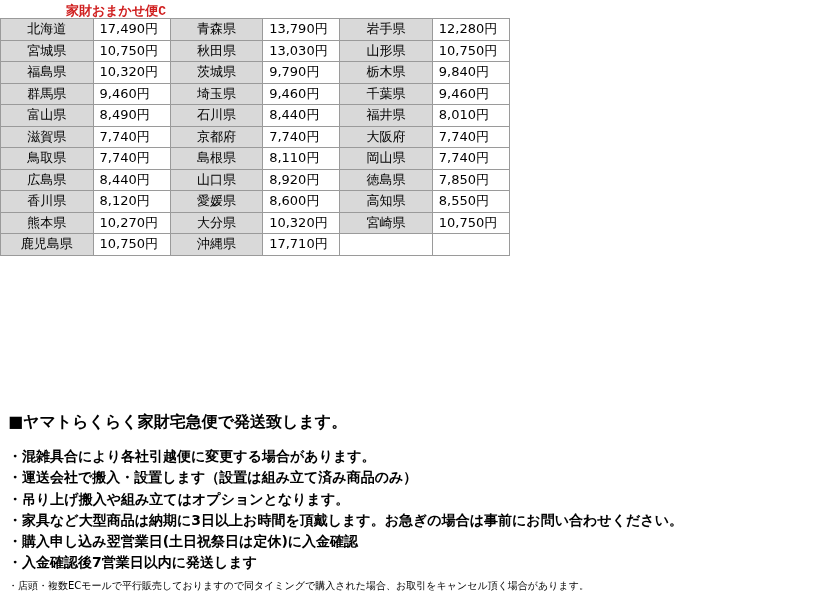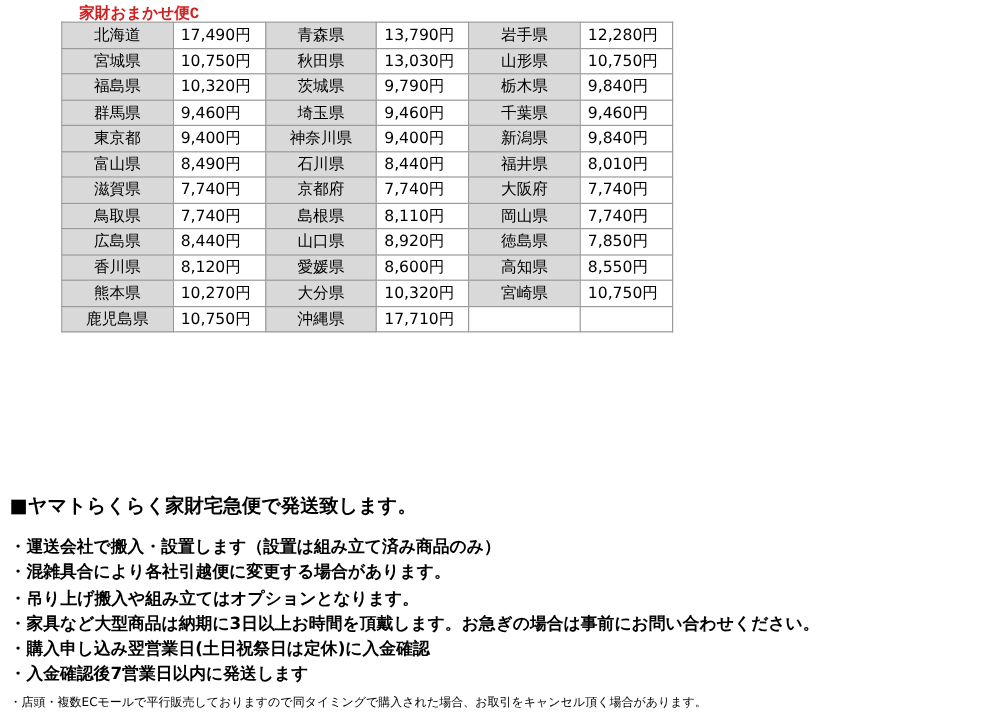--- a/index.html
+++ b/index.html
@@ -22,23 +22,22 @@
     top: 2px;
     font-size: 13px;
     color: #d02020;
     font-weight: 700;
     letter-spacing: 0px;
     white-space: nowrap;
     font-family: Liberation Mono, monospace;
   }
   #fee-table-wrap {
     position: absolute;
-    left: 10px;
+    left: 0;
     top: 18px;
-    padding-left: 41px;
   }
   table.fee-table {
     border-collapse: collapse;
     table-layout: fixed;
     width: 510px;
     background: #ffffff;
   }
   table.fee-table td {
     border: 1px solid #9a9a9a;
     height: 21.5px;
@@ -123,28 +122,20 @@
         </tr>
         <tr>
           <td class="pref">群馬県</td>
           <td class="price">9,460円</td>
           <td class="pref">埼玉県</td>
           <td class="price">9,460円</td>
           <td class="pref">千葉県</td>
           <td class="price">9,460円</td>
         </tr>
         <tr>
-          <td class="pref">東京都</td>
-          <td class="price">9,400円</td>
-          <td class="pref">神奈川県</td>
-          <td class="price">9,400円</td>
-          <td class="pref">新潟県</td>
-          <td class="price">9,840円</td>
-        </tr>
-        <tr>
           <td class="pref">富山県</td>
           <td class="price">8,490円</td>
           <td class="pref">石川県</td>
           <td class="price">8,440円</td>
           <td class="pref">福井県</td>
           <td class="price">8,010円</td>
         </tr>
         <tr>
           <td class="pref">滋賀県</td>
           <td class="price">7,740円</td>
@@ -193,21 +184,21 @@
           <td class="blank-cell"></td>
           <td class="blank-cell"></td>
         </tr>
       </tbody>
   </table>
 </div>
 
 <div id="notes">
   <div class="note-head">■ヤマトらくらく家財宅急便で発送致します。</div>
   <div id="note-lines">
+      <div class="note-line">・混雑具合により各社引越便に変更する場合があります。</div>
       <div class="note-line">・運送会社で搬入・設置します（設置は組み立て済み商品のみ）</div>
-      <div class="note-line">・混雑具合により各社引越便に変更する場合があります。</div>
       <div class="note-line">・吊り上げ搬入や組み立てはオプションとなります。</div>
       <div class="note-line">・家具など大型商品は納期に3日以上お時間を頂戴します。お急ぎの場合は事前にお問い合わせください。</div>
       <div class="note-line">・購入申し込み翌営業日(土日祝祭日は定休)に入金確認</div>
       <div class="note-line">・入金確認後7営業日以内に発送します</div>
     </div>
   <div class="note-line small">・店頭・複数ECモールで平行販売しておりますので同タイミングで購入された場合、お取引をキャンセル頂く場合があります。</div>
 </div>
 
 </body></html>

